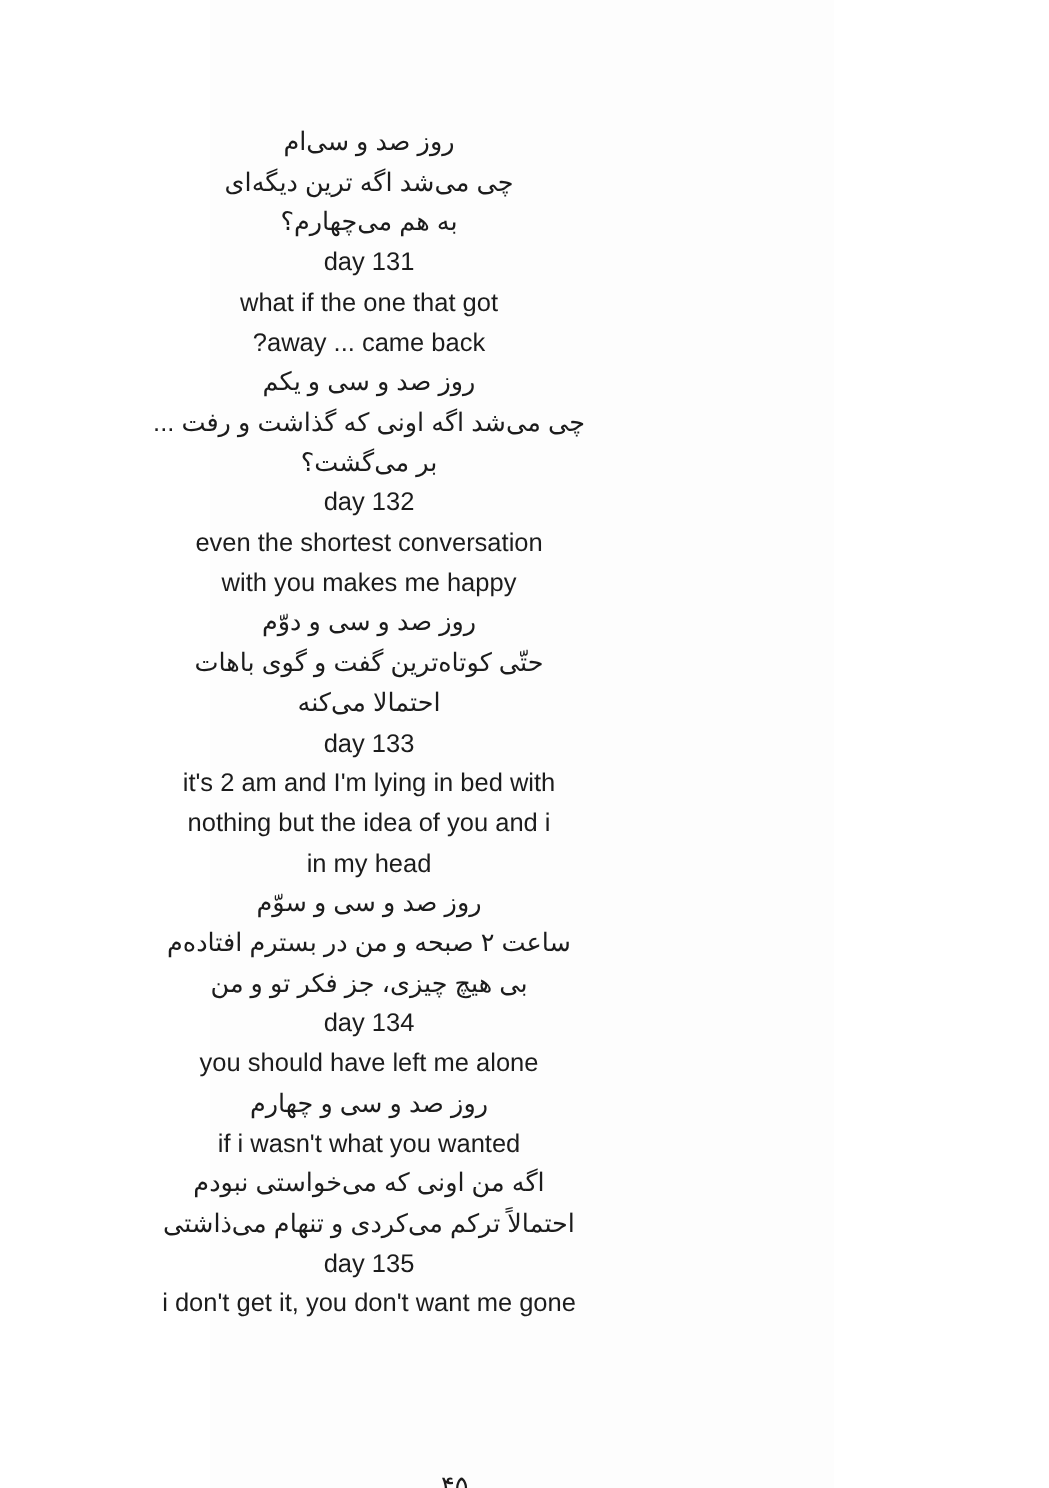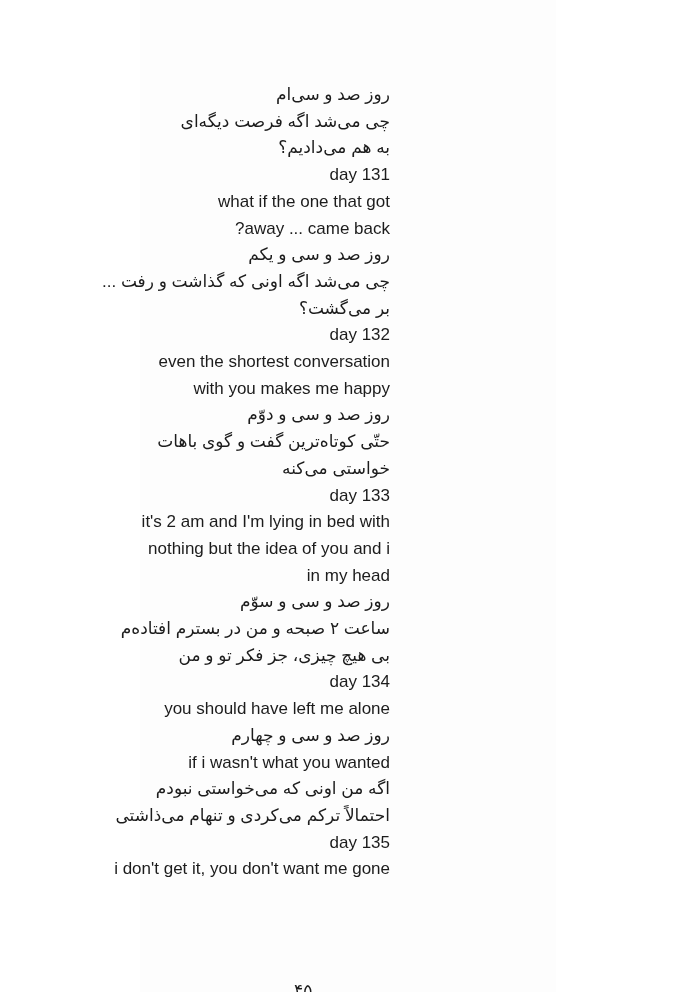--- a/index.html
+++ b/index.html
@@ -25,55 +25,55 @@
     top: 82px;
     right: 166px;
     direction: rtl;
     text-align: right;
   }
   .text-line {
     font-size: 17px;
     line-height: 26.7px;
     color: #1c1c1c;
     white-space: nowrap;
-    text-align: right;
+    text-align: center;
   }
   .page-number {
     position: absolute;
     top: 977px;
     left: 140px;
     width: 416px;
     padding-left: 14px;
     text-align: left;
     font-size: 17px;
     line-height: 27px;
     color: #1c1c1c;
   }
 </style>
 </head>
 <body>
 
 <div class="screen">
   <div class="scan-page">
     <div class="text-block">
         <div class="text-line" lang="fa">روز صد و سی‌ام</div>
-        <div class="text-line" lang="fa">چی می‌شد اگه فرصت دیگه‌ای</div>
-        <div class="text-line" lang="fa">به هم می‌دادیم؟</div>
+        <div class="text-line" lang="fa">چی می‌شد اگه ترین دیگه‌ای</div>
+        <div class="text-line" lang="fa">به هم می‌چهارم؟</div>
         <div class="text-line" lang="en">day 131</div>
         <div class="text-line" lang="en">what if the one that got</div>
         <div class="text-line" lang="en">away ... came back?</div>
         <div class="text-line" lang="fa">روز صد و سی و یکم</div>
         <div class="text-line" lang="fa">چی می‌شد اگه اونی که گذاشت و رفت ...</div>
         <div class="text-line" lang="fa">بر می‌گشت؟</div>
         <div class="text-line" lang="en">day 132</div>
         <div class="text-line" lang="en">even the shortest conversation</div>
         <div class="text-line" lang="en">with you makes me happy</div>
         <div class="text-line" lang="fa">روز صد و سی و دوّم</div>
         <div class="text-line" lang="fa">حتّی کوتاه‌ترین گفت و گوی باهات</div>
-        <div class="text-line" lang="fa">خواستی می‌کنه</div>
+        <div class="text-line" lang="fa">احتمالا می‌کنه</div>
         <div class="text-line" lang="en">day 133</div>
         <div class="text-line" lang="en">it's 2 am and I'm lying in bed with</div>
         <div class="text-line" lang="en">nothing but the idea of you and i</div>
         <div class="text-line" lang="en">in my head</div>
         <div class="text-line" lang="fa">روز صد و سی و سوّم</div>
         <div class="text-line" lang="fa">ساعت ۲ صبحه و من در بسترم افتاده‌م</div>
         <div class="text-line" lang="fa">بی هیچ چیزی، جز فکر تو و من</div>
         <div class="text-line" lang="en">day 134</div>
         <div class="text-line" lang="en">you should have left me alone</div>
         <div class="text-line" lang="fa">روز صد و سی و چهارم</div>

